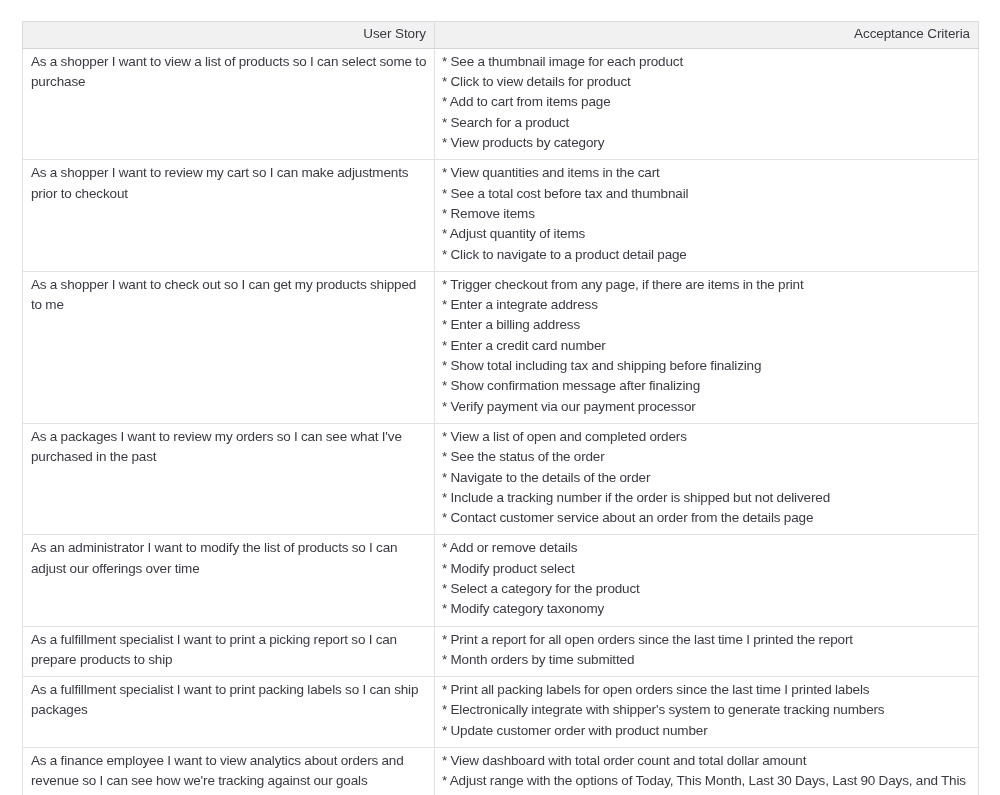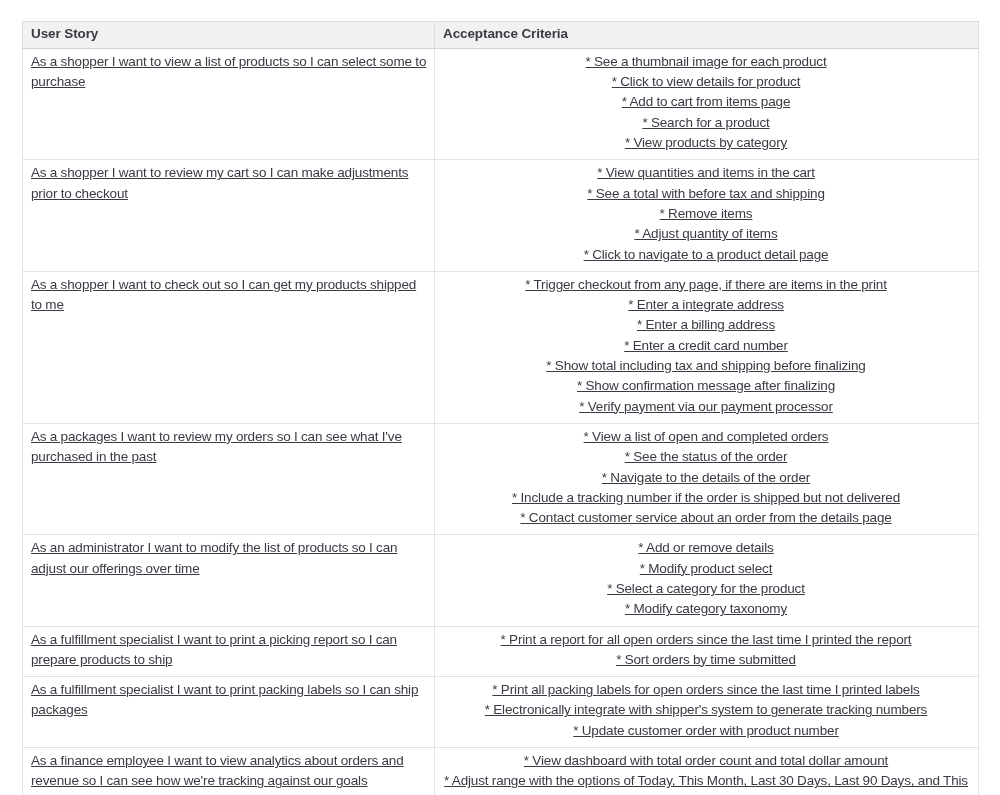--- a/index.html
+++ b/index.html
@@ -32,53 +32,51 @@
   }
 
   table.story-table col.col-story  { width: 412px; }
   table.story-table col.col-accept { width: 544px; }
 
   thead th {
     background: #f1f1f1;
     border: 1px solid #dcdcdc;
     border-bottom: 1px solid #d4d4d4;
     font-size: 13.5px;
-    font-weight: bold;
+    font-weight: normal;
     color: #3a3a44;
-    text-align: left;
+    text-align: right;
     padding: 4px 8px 5px 8px;
     line-height: 1.25;
     letter-spacing: -0.1px;
   }
 
   tbody td {
     border: 1px solid #e2e2e2;
     vertical-align: top;
     font-size: 13.5px;
     line-height: 20.3px;
     color: #3a3a44;
     padding: 3px 8px 6px 8px;
     letter-spacing: -0.15px;
     word-spacing: -0.2px;
-    text-decoration: underline;
   }
 
   tbody td.story-cell {
     padding-right: 4px;
   }
 
   tbody td.accept-cell {
     padding-left: 7px;
   }
 
   .crit-list {
     margin: 0;
     padding: 0;
     list-style: none;
-    text-align: center;
   }
   .crit-list li {
     margin: 0;
     padding: 0;
     line-height: 20.3px;
     white-space: normal;
   }
 
   .story-text {
     display: block;
@@ -114,21 +112,21 @@
             </ul>
           </td>
         </tr>
         <tr>
           <td class="story-cell">
             <span class="story-text">As a shopper I want to review my cart so I can make adjustments prior to checkout</span>
           </td>
           <td class="accept-cell">
             <ul class="crit-list">
               <li>* View quantities and items in the cart</li>
-              <li>* See a total with before tax and shipping</li>
+              <li>* See a total cost before tax and thumbnail</li>
               <li>* Remove items</li>
               <li>* Adjust quantity of items</li>
               <li>* Click to navigate to a product detail page</li>
             </ul>
           </td>
         </tr>
         <tr>
           <td class="story-cell">
             <span class="story-text">As a shopper I want to check out so I can get my products shipped to me</span>
           </td>
@@ -171,21 +169,21 @@
             </ul>
           </td>
         </tr>
         <tr>
           <td class="story-cell">
             <span class="story-text">As a fulfillment specialist I want to print a picking report so I can prepare products to ship</span>
           </td>
           <td class="accept-cell">
             <ul class="crit-list">
               <li>* Print a report for all open orders since the last time I printed the report</li>
-              <li>* Sort orders by time submitted</li>
+              <li>* Month orders by time submitted</li>
             </ul>
           </td>
         </tr>
         <tr>
           <td class="story-cell">
             <span class="story-text">As a fulfillment specialist I want to print packing labels so I can ship packages</span>
           </td>
           <td class="accept-cell">
             <ul class="crit-list">
               <li>* Print all packing labels for open orders since the last time I printed labels</li>

